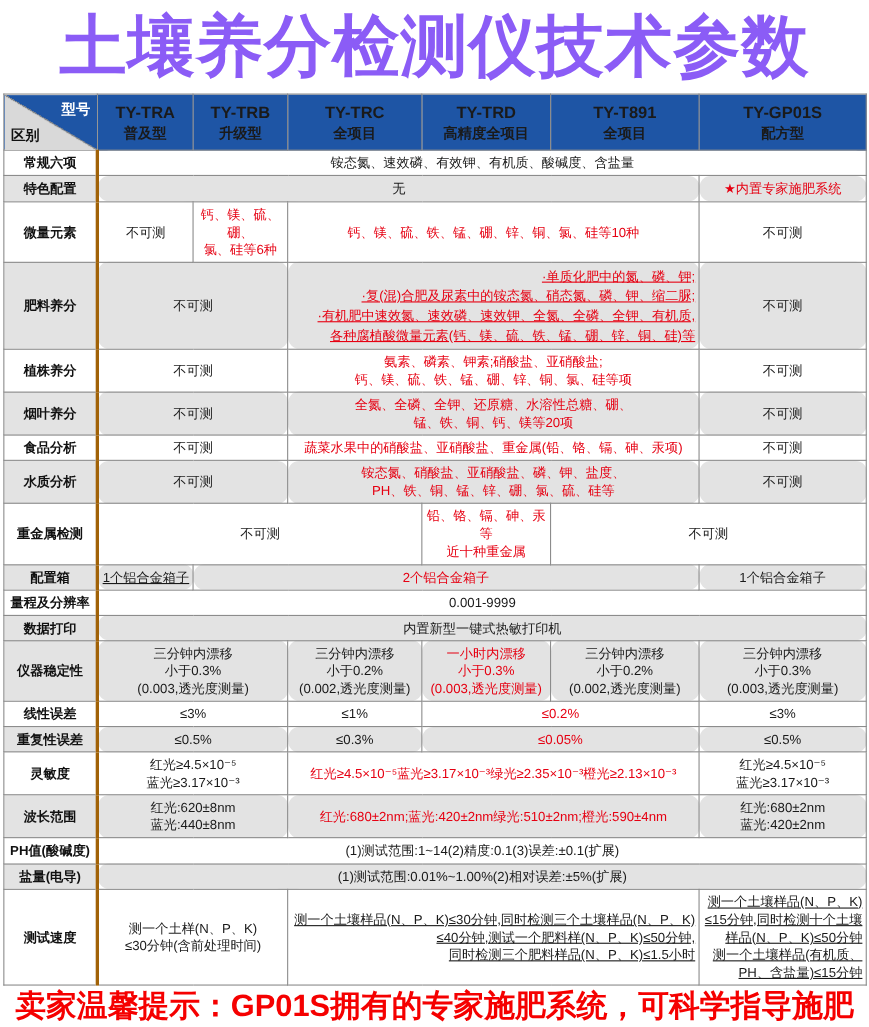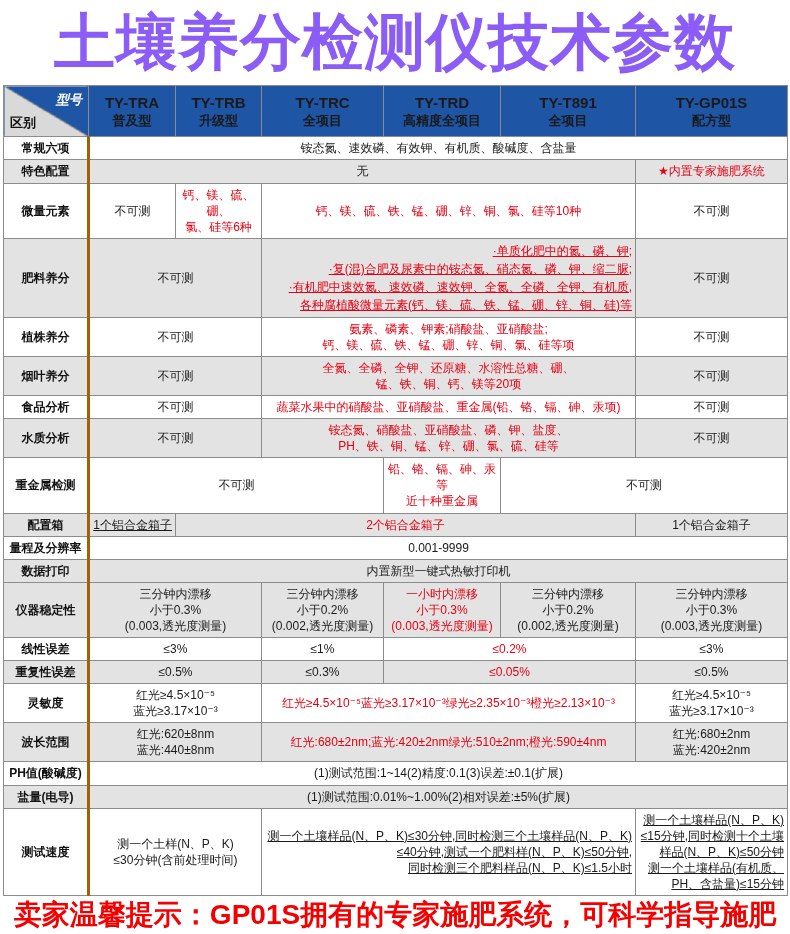--- a/index.html
+++ b/index.html
@@ -26,30 +26,30 @@
   thead th{
     background:#1e55a5;color:#ffffff;border:1px solid #e8edf5;
     border-top:1px solid #1e55a5;padding:4px 1px;height:44px;
   }
   thead th .model{font-size:15px;font-weight:bold;line-height:1.25;text-align:center;}
   thead th .mtype{font-size:13px;font-weight:bold;line-height:1.25;}
   th.corner{
     position:relative;padding:0;
     background:linear-gradient(to top right,#d9d9d9 0 49.4%,#8c8c8c 49.4% 50.6%,#1e55a5 50.6% 100%);
   }
-  .corner-tr{position:absolute;top:5px;right:6px;color:#ffffff;font-size:13px;font-weight:bold;font-style:italic;}
+  .corner-tr{position:absolute;top:5px;right:6px;color:#ffffff;font-size:13px;font-weight:bold;}
   .corner-bl{position:absolute;bottom:5px;left:6px;color:#111111;font-size:13px;font-weight:bold;}
   tbody th.rowlabel{
     font-size:12px;font-weight:bold;color:#111111;background:#ffffff;
     border-right:3px solid #a16207;padding:3px 1px;
   }
   tbody tr.shade td, tbody tr.shade th.rowlabel{background:#e3e3e3;}
   tbody td.red{color:#e60012;}
   tbody td.left{text-align:right;text-decoration:underline;}
-  tbody td{background:#ffffff;}
+  tbody td{background:#ffffff;border-radius:10px;}
   .c0{width:85px;}.c1{width:87px;}.c2{width:86px;}.c3{width:122px;}
   .c4{width:117px;}.c5{width:135px;}.c6{width:152px;}
   .footer{
     flex:1;display:flex;align-items:center;justify-content:center;
     color:#f50000;font-size:28px;font-weight:900;white-space:nowrap;
   }
   tr.tall td{line-height:1.5;}
 </style>
 </head>
 <body>

